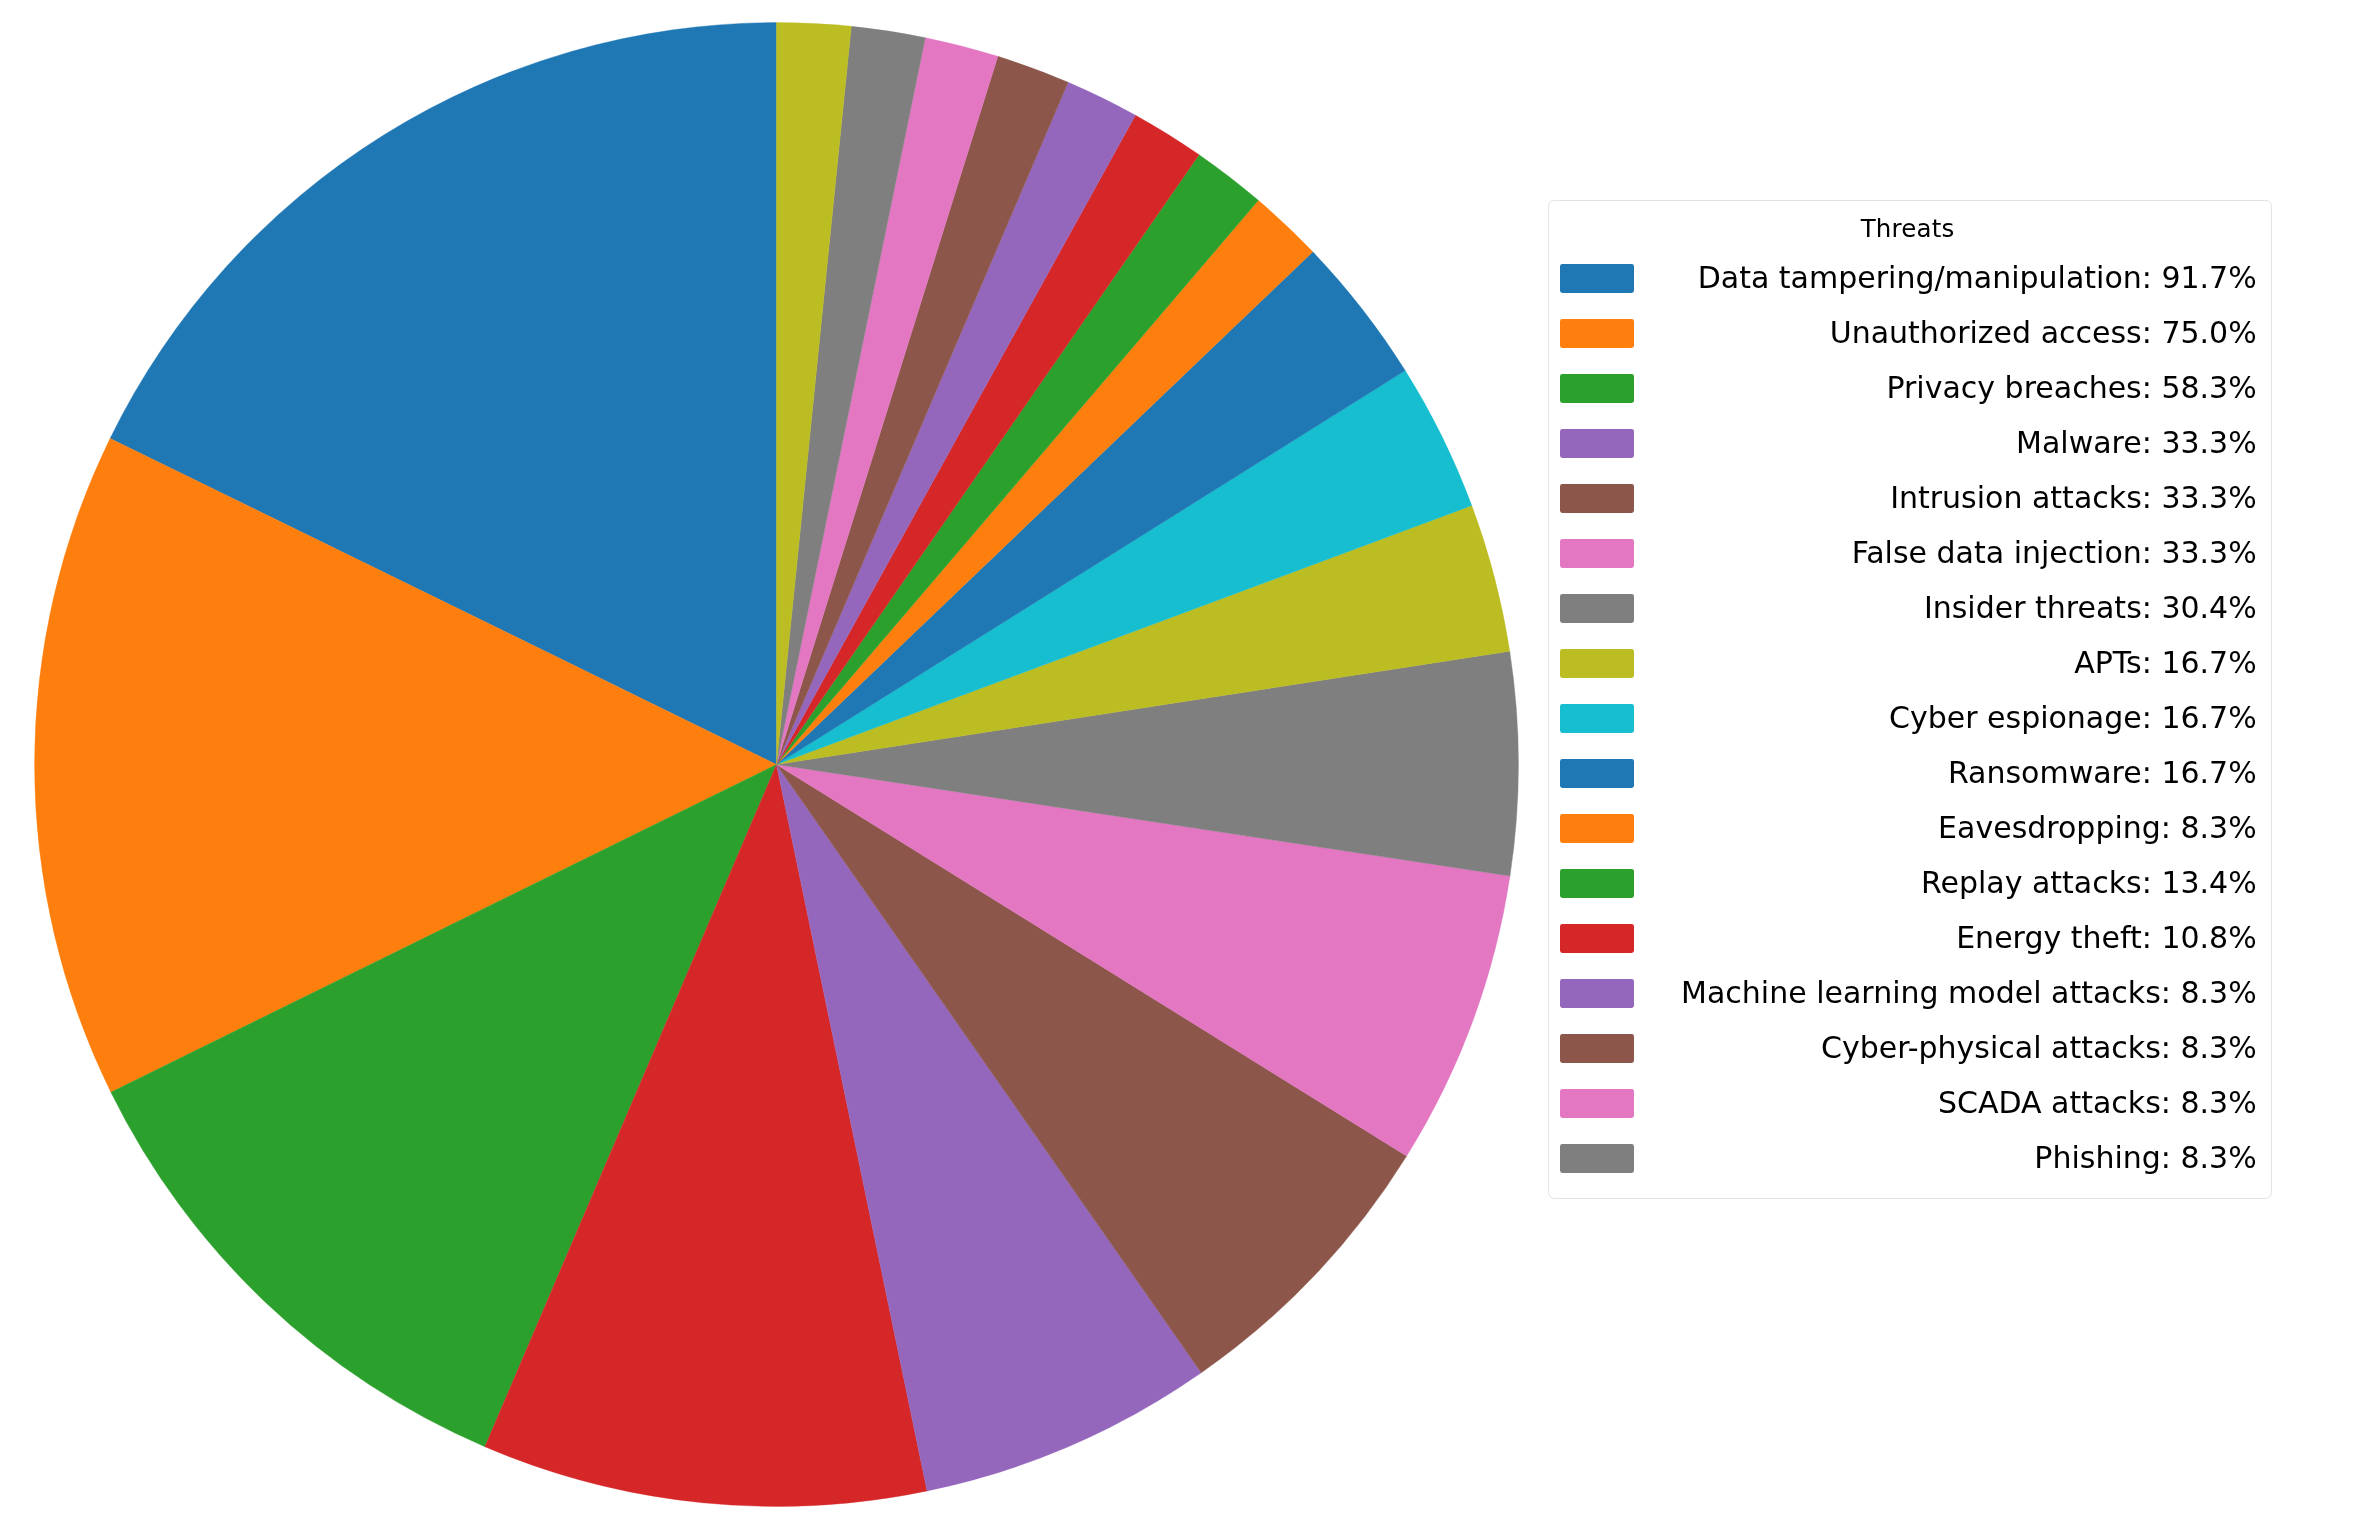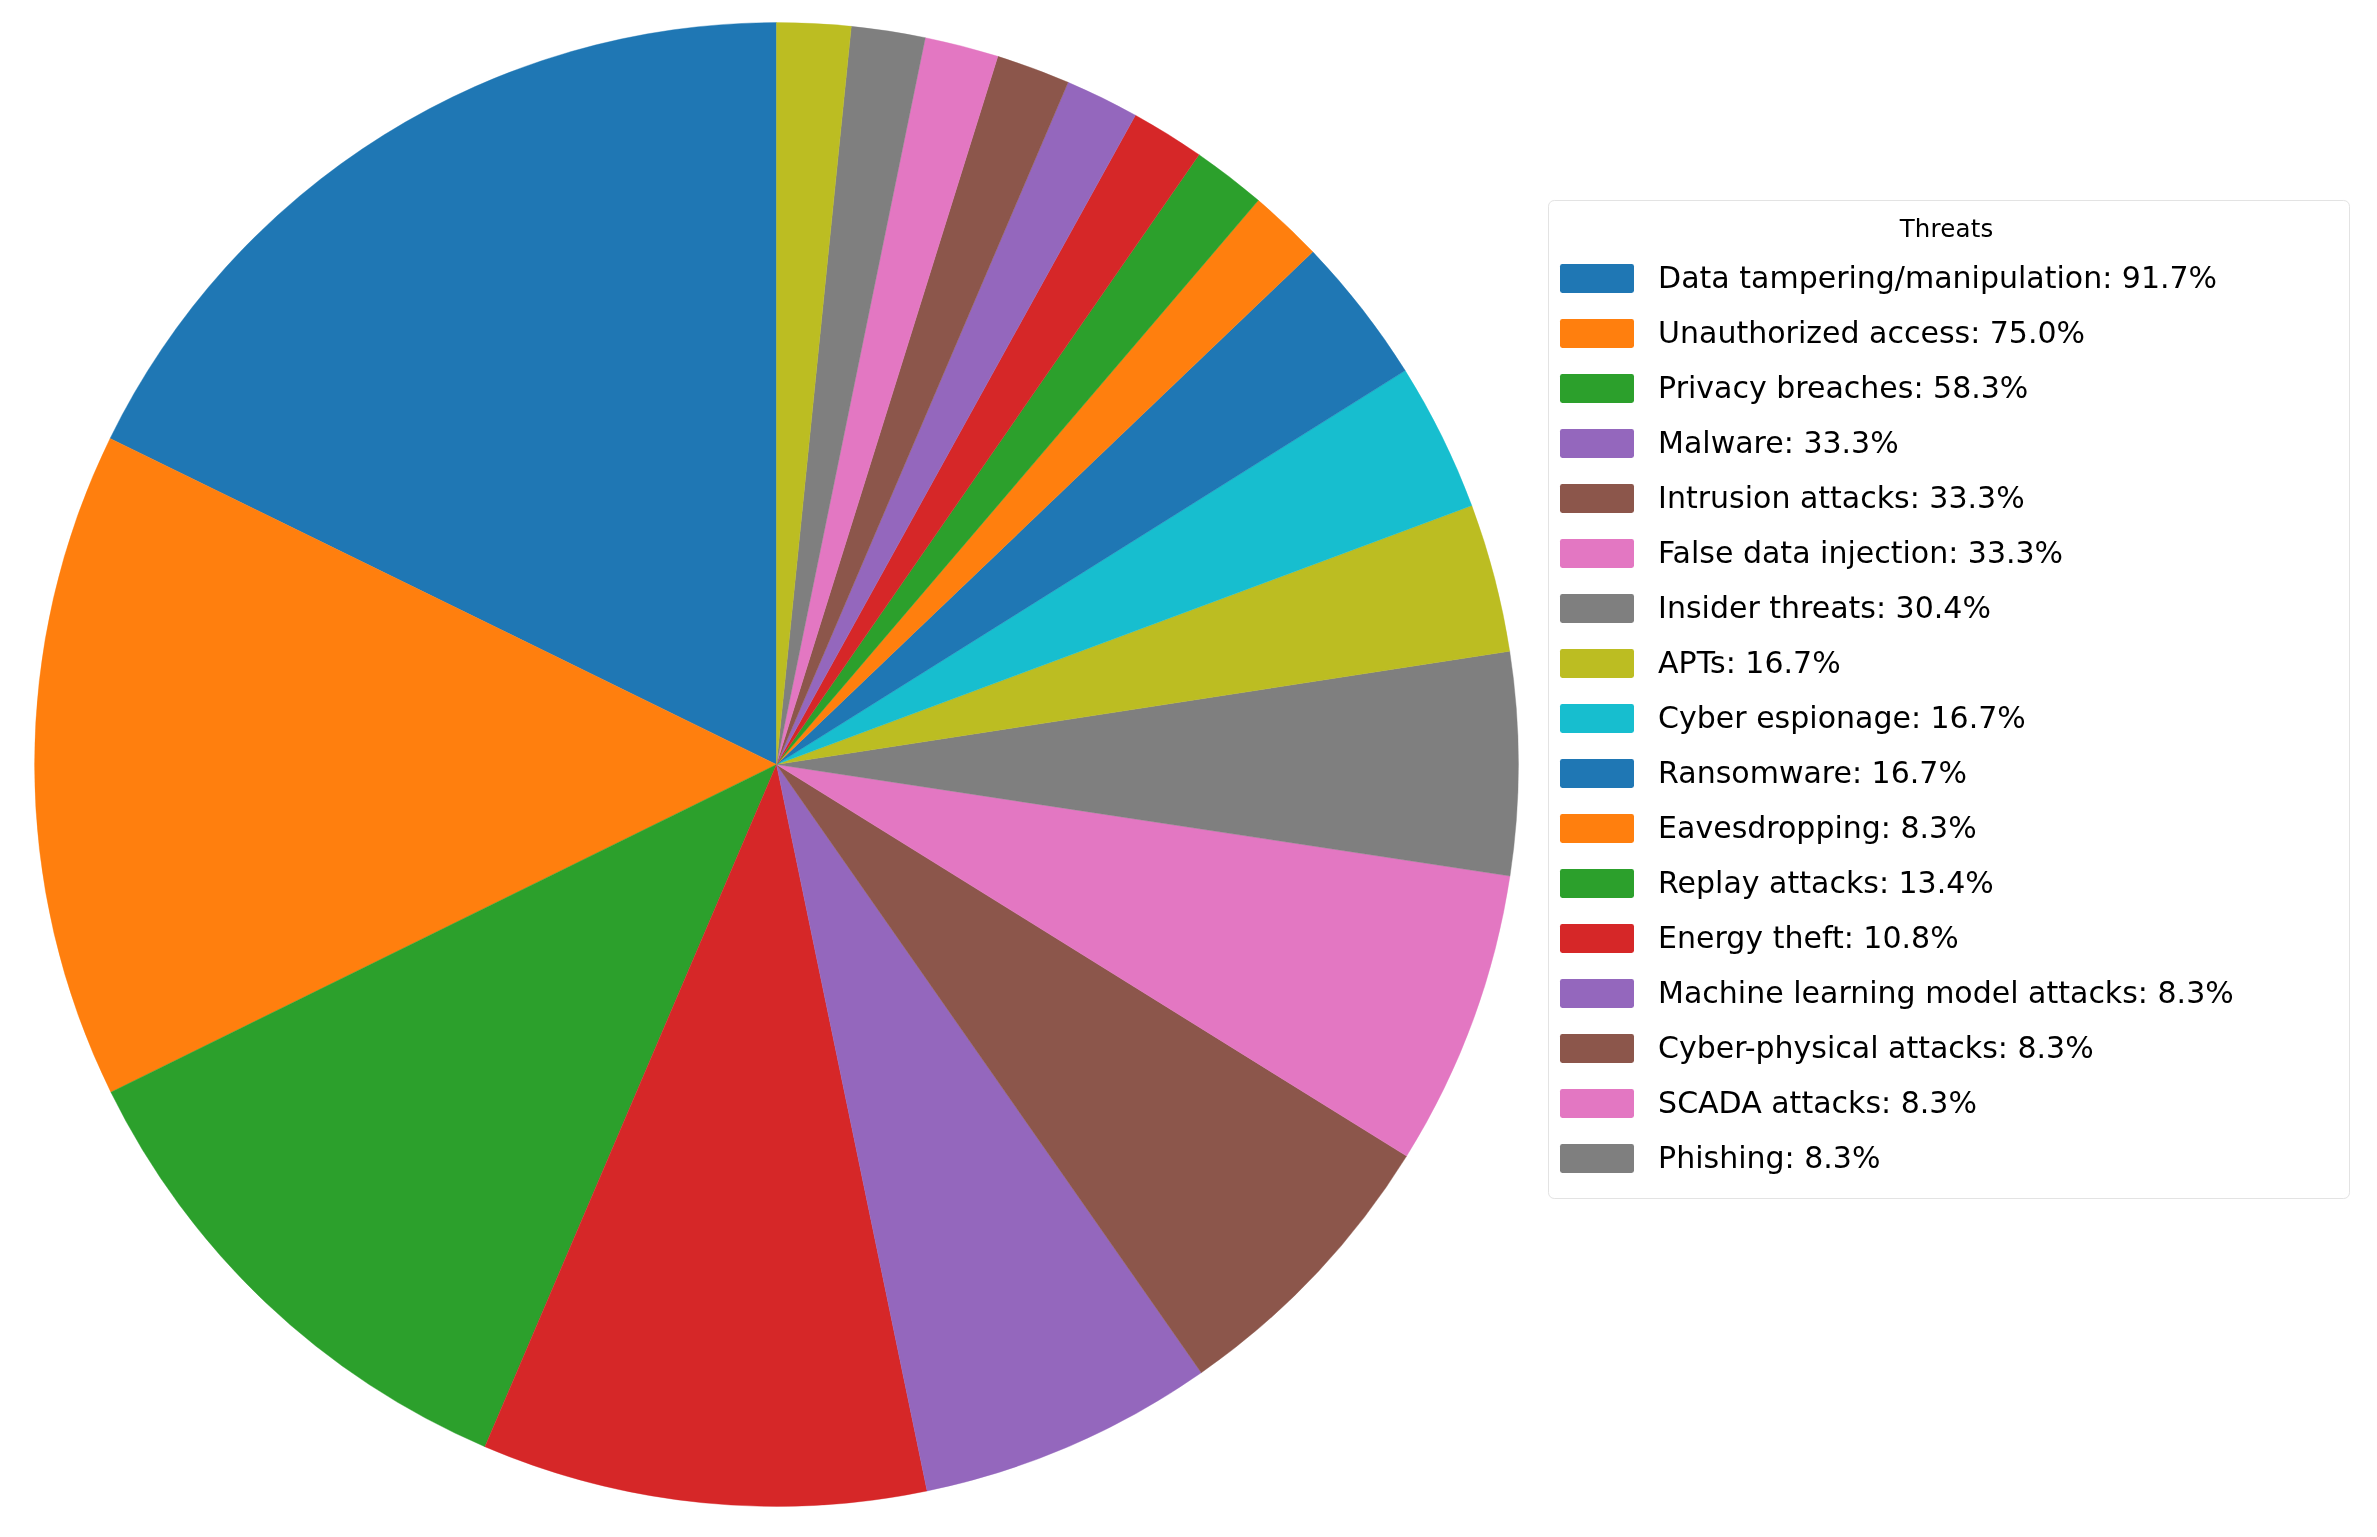--- a/index.html
+++ b/index.html
@@ -8,40 +8,41 @@
        -webkit-font-smoothing:antialiased;overflow:hidden;}
 
   #figure{position:absolute;left:0;top:0;width:2377px;height:1537px;background:#fff;}
 
   
   #pie-wrap{position:absolute;left:33px;top:21.4px;width:1487px;height:1487px;}
   #pie-svg{display:block;width:1487px;height:1487px;}
 
   
   #legend{
-    position:absolute;left:1548px;top:200px;width:802px;
+    position:absolute;left:1548px;top:200px;width:724px;
     box-sizing:border-box;
     background:#ffffff;
     border:1.3px solid #e3e3e3;
     border-radius:6.3px;
     padding:11px 14.3px 12.7px 9.5px;
     box-shadow:0 0 0 0 rgba(0,0,0,0);
   }
   #legend-title{
     text-align:center;
     font-size:24.5px;
     color:#000;
     line-height:1.0;
     margin:4.8px 0 9.5px 0;
     letter-spacing:0.2px;
   }
   .legend-row{
     display:flex;
     align-items:center;
     height:55px;
+    justify-content:space-between;
   }
   .swatch{
     flex:0 0 auto;
     width:74px;height:28.5px;
     border-radius:2.4px;
     margin-right:24px;
     margin-left:1.6px;
   }
   .legend-label{
     font-size:30px;

